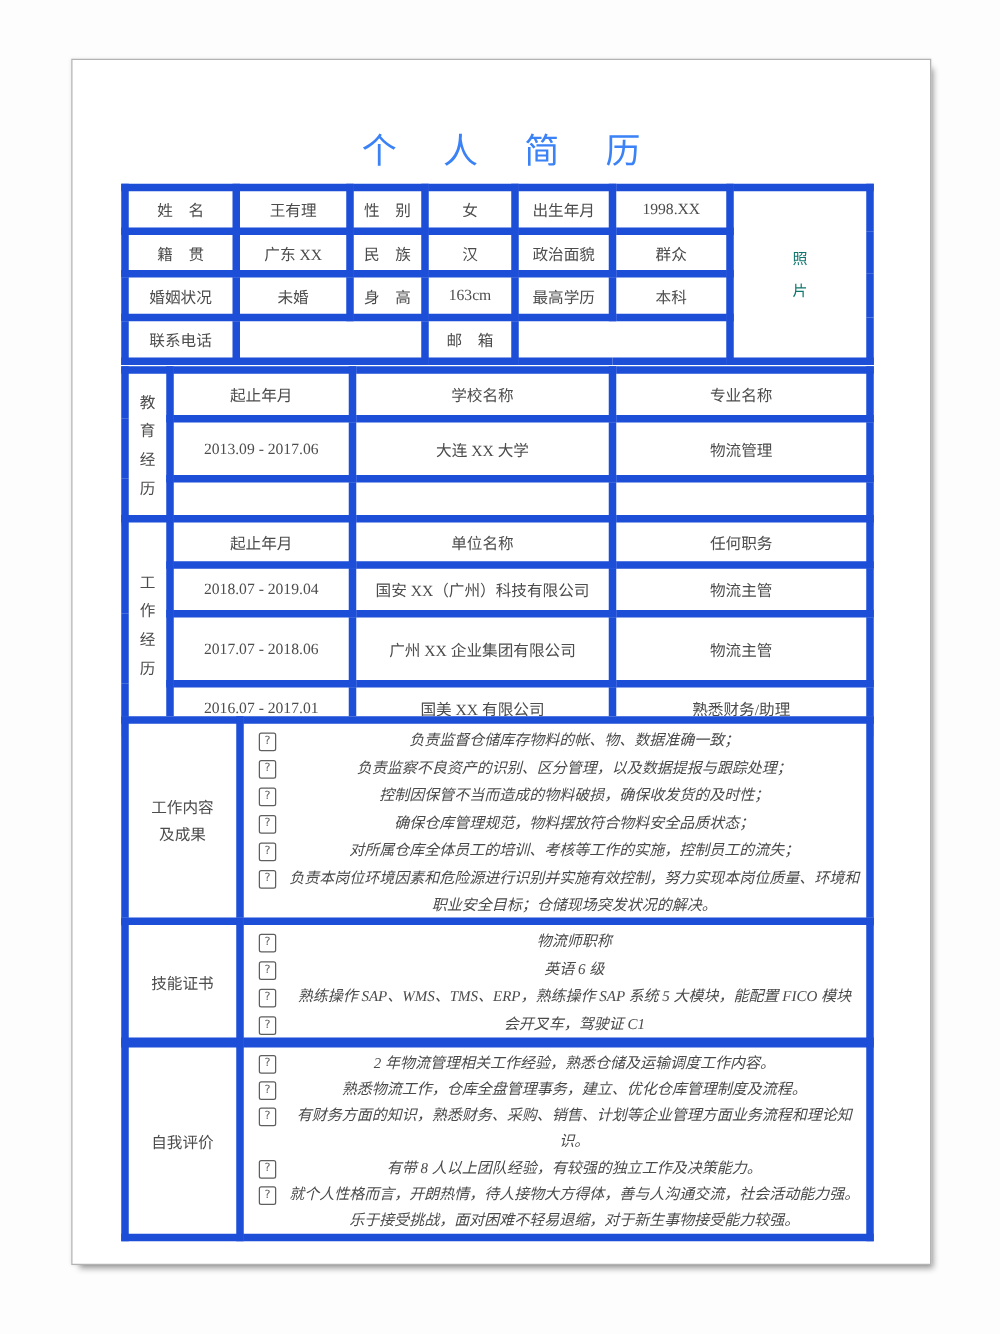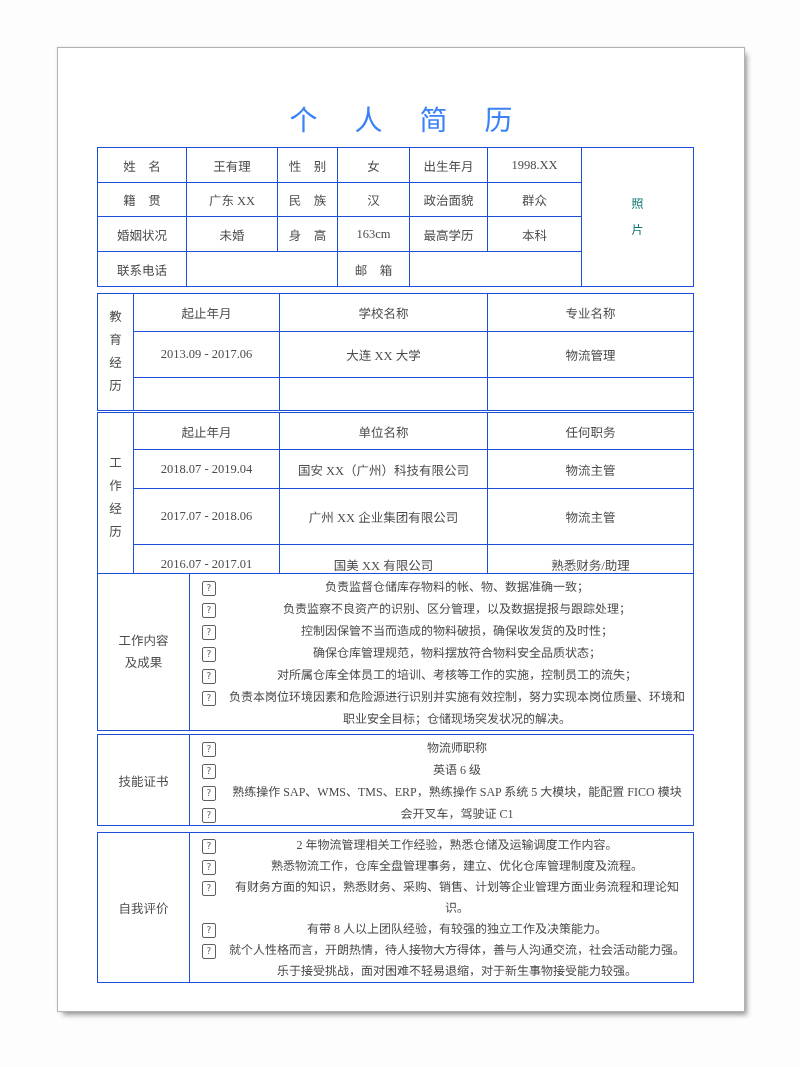--- a/index.html
+++ b/index.html
@@ -16,39 +16,39 @@
   .title{
     position:absolute;top:50px;left:0;width:100%;text-align:center;
     font-size:28px;color:#3b82f6;letter-spacing:15px;padding-left:15px;
     box-sizing:border-box;font-weight:400;
   }
   table.grid{
     border-collapse:collapse;table-layout:fixed;position:absolute;
     background:#fff;
   }
   table.grid td{
-    border:1px solid #1d4ed8;text-align:center;vertical-align:middle;
+    border:6px solid #1d4ed8;text-align:center;vertical-align:middle;
     font-size:12.5px;color:#4c4c4c;padding:0;overflow:hidden;
   }
   .num{font-size:12px;color:#555;}
   
   .vtext{width:14px;margin:12px auto;word-break:break-all;line-height:23px;font-size:12.5px;text-align:center;}
   .photo-text{width:14px;margin:0 auto;word-break:break-all;line-height:26px;font-size:12px;color:#0f766e;text-align:center;}
   
   .wraplabel{width:52px;margin:0 auto;line-height:22px;font-size:12.5px;word-break:break-all;text-align:center;}
   
   td.listcell{vertical-align:top;text-align:left;}
   .blist{padding:2px 4px 0 12px;}
   .bitem{display:flex;align-items:flex-start;font-size:12px;color:#4a4a4a;}
   .bullet{
     flex:0 0 auto;width:12px;height:13px;border:1px solid #5f5f5f;border-radius:2px;
     font-size:9px;line-height:13px;text-align:center;color:#5f5f5f;
     margin:4px 9px 0 0;font-family:"DejaVu Sans","Liberation Sans",sans-serif;
   }
-  .btext{flex:1 1 auto;}
+  .btext{flex:1 1 auto;font-style:italic;}
   .lh22 .bitem{line-height:22px;}
   .lh22 .bullet{margin-top:5px;}
   .lh21 .bitem{line-height:21px;}
 </style>
 </head>
 <body>
 
 <div class="page">
 
   <div class="title">个 人 简 历</div>

